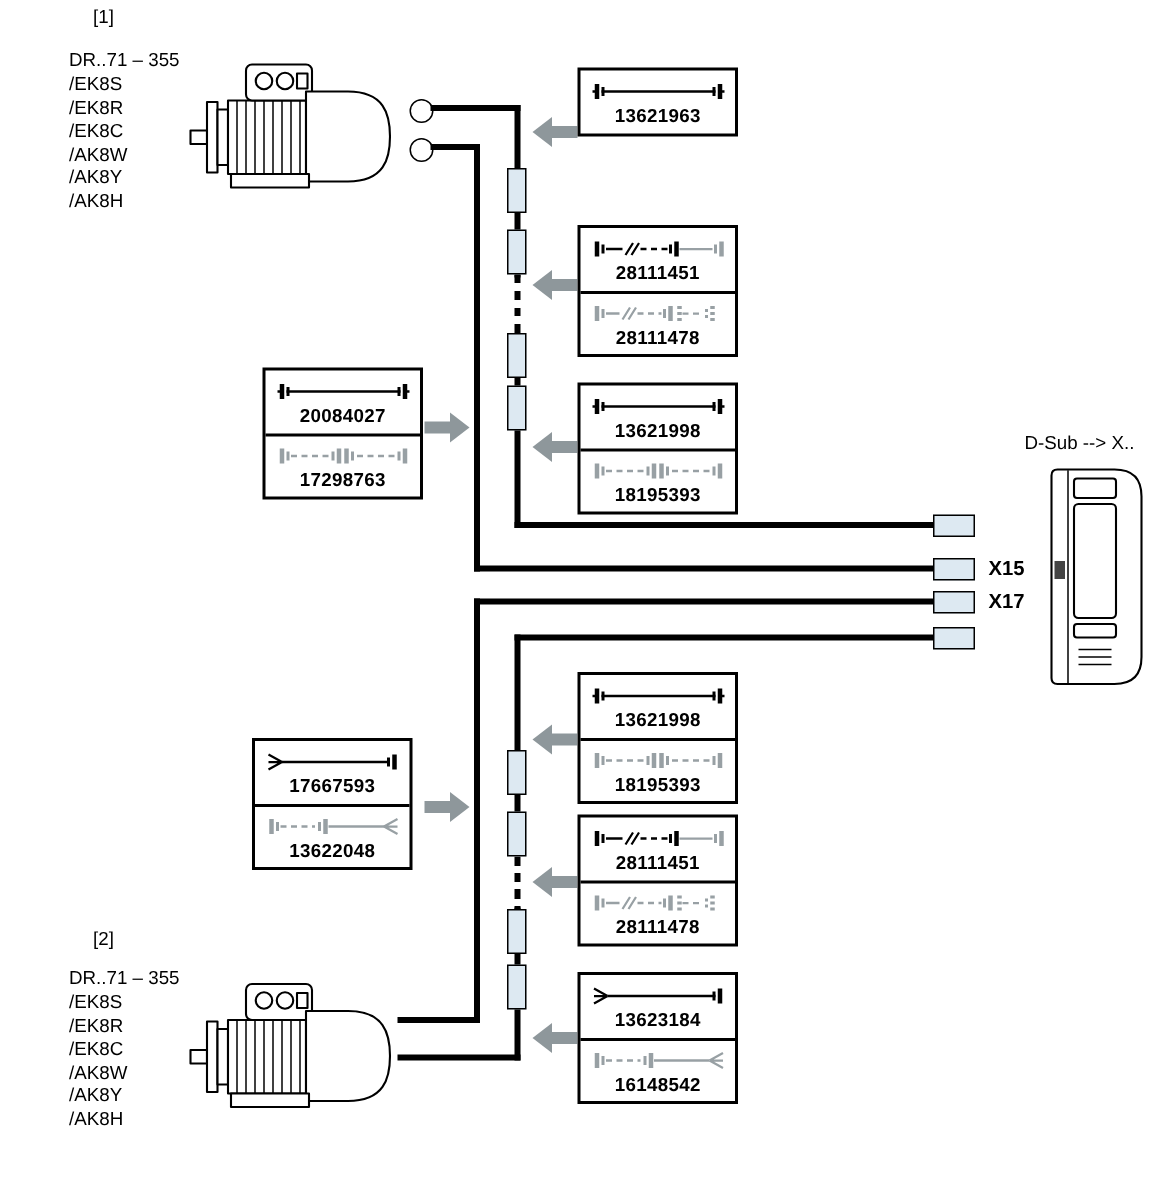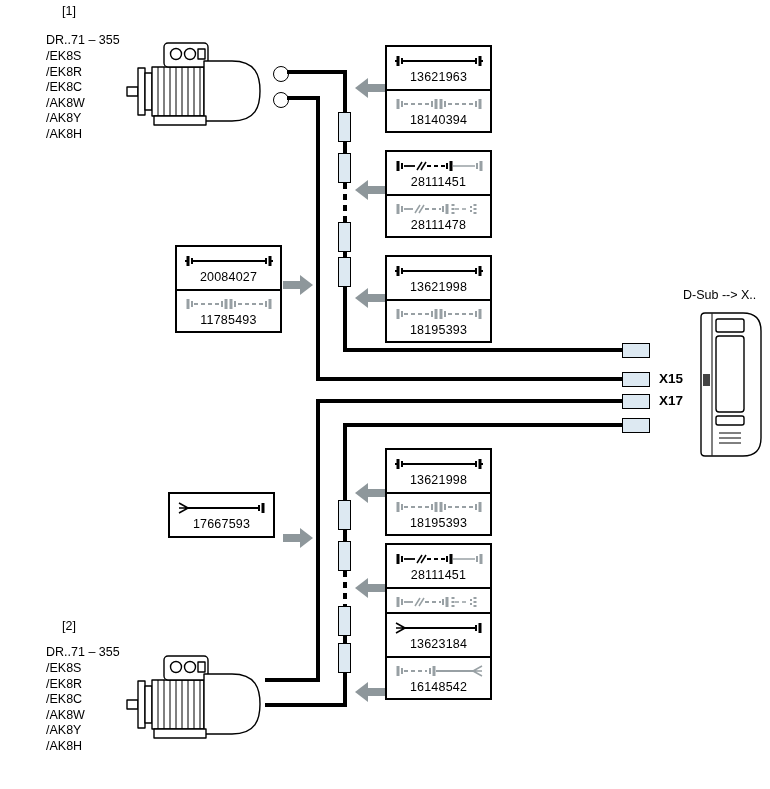--- a/index.html
+++ b/index.html
@@ -11,21 +11,21 @@
   .opts span { display:block; font-size:12.5px; line-height:15.6px; }
   .hline { position:absolute; height:4px; background:#000; }
   .vline { position:absolute; width:4px; background:#000; }
   .vdash { position:absolute; width:4px;
            background-image:repeating-linear-gradient(180deg,#000 0 6px,transparent 6px 11px); }
   .vconn { position:absolute; width:13px; height:30px; background:#dde9f2; border:1.3px solid #000; }
   .dconn { position:absolute; width:28px; height:15px; background:#dde9f2; border:1.3px solid #000; }
   .cbox { position:absolute; width:107px; background:#fff; border:2px solid #000; }
   .cbox .half { height:42px; display:flex; flex-direction:column; align-items:center; justify-content:center; gap:1px; }
   .cbox .half + .half { border-top:2px solid #000; }
-  .part { font-size:12.5px; font-weight:normal; letter-spacing:.2px; }
+  .part { font-size:12.5px; font-weight:bold; letter-spacing:.2px; }
   .pic { width:92px; height:16px; display:block; }
   .portlabel { position:absolute; font-size:13.5px; font-weight:bold; }
   .circle-conn { position:absolute; width:16px; height:16px; border:1.6px solid #000; border-radius:50%; background:#fff; }
   .arrow { position:absolute; width:30px; height:20px; }
   .arrow .shaft { position:absolute; top:6px; height:8px; width:17px; background:#8e979b; }
   .arrow .head  { position:absolute; top:0; width:0; height:0;
                   border-top:10px solid transparent; border-bottom:10px solid transparent; }
   .arrow.right .shaft { left:0; }
   .arrow.right .head  { left:17px; border-left:13px solid #8e979b; }
   .arrow.left  .shaft { right:0; }
@@ -262,113 +262,113 @@
       <div class="head"></div>
     </div>
 
   <div class="cbox" style="left:385px;top:45px">
     <div class="half">
       <svg class="pic">
           <use href="#pic-straight"></use>
         </svg>
       <div class="part">13621963</div>
     </div>
+  </div>
+
+  <div class="cbox" style="left:385px;top:150px">
+    <div class="half">
+      <svg class="pic">
+          <use href="#pic-cut"></use>
+        </svg>
+      <div class="part">28111451</div>
+    </div>
+    <div class="half">
+      <svg class="pic">
+          <use href="#pic-cut-gray"></use>
+        </svg>
+      <div class="part">28111478</div>
+    </div>
+  </div>
+
+  <div class="cbox" style="left:385px;top:255px">
+    <div class="half">
+      <svg class="pic">
+          <use href="#pic-straight"></use>
+        </svg>
+      <div class="part">13621998</div>
+    </div>
     <div class="half">
       <svg class="pic">
           <use href="#pic-ext-gray"></use>
         </svg>
-      <div class="part">18140394</div>
-    </div>
-  </div>
-
-  <div class="cbox" style="left:385px;top:150px">
+      <div class="part">18195393</div>
+    </div>
+  </div>
+
+  <div class="cbox" style="left:175px;top:245px">
+    <div class="half">
+      <svg class="pic">
+          <use href="#pic-straight"></use>
+        </svg>
+      <div class="part">20084027</div>
+    </div>
+    <div class="half">
+      <svg class="pic">
+          <use href="#pic-ext-gray"></use>
+        </svg>
+      <div class="part">17298763</div>
+    </div>
+  </div>
+
+  <div class="cbox" style="left:168px;top:492px">
+    <div class="half">
+      <svg class="pic">
+          <use href="#pic-wire"></use>
+        </svg>
+      <div class="part">17667593</div>
+    </div>
+    <div class="half">
+      <svg class="pic">
+          <use href="#pic-wire-gray"></use>
+        </svg>
+      <div class="part">13622048</div>
+    </div>
+  </div>
+
+  <div class="cbox" style="left:385px;top:448px">
+    <div class="half">
+      <svg class="pic">
+          <use href="#pic-straight"></use>
+        </svg>
+      <div class="part">13621998</div>
+    </div>
+    <div class="half">
+      <svg class="pic">
+          <use href="#pic-ext-gray"></use>
+        </svg>
+      <div class="part">18195393</div>
+    </div>
+  </div>
+
+  <div class="cbox" style="left:385px;top:543px">
     <div class="half">
       <svg class="pic">
           <use href="#pic-cut"></use>
         </svg>
       <div class="part">28111451</div>
     </div>
     <div class="half">
       <svg class="pic">
           <use href="#pic-cut-gray"></use>
         </svg>
       <div class="part">28111478</div>
     </div>
   </div>
 
-  <div class="cbox" style="left:385px;top:255px">
-    <div class="half">
-      <svg class="pic">
-          <use href="#pic-straight"></use>
-        </svg>
-      <div class="part">13621998</div>
-    </div>
-    <div class="half">
-      <svg class="pic">
-          <use href="#pic-ext-gray"></use>
-        </svg>
-      <div class="part">18195393</div>
-    </div>
-  </div>
-
-  <div class="cbox" style="left:175px;top:245px">
-    <div class="half">
-      <svg class="pic">
-          <use href="#pic-straight"></use>
-        </svg>
-      <div class="part">20084027</div>
-    </div>
-    <div class="half">
-      <svg class="pic">
-          <use href="#pic-ext-gray"></use>
-        </svg>
-      <div class="part">11785493</div>
-    </div>
-  </div>
-
-  <div class="cbox" style="left:168px;top:492px">
-    <div class="half">
-      <svg class="pic">
-          <use href="#pic-wire"></use>
-        </svg>
-      <div class="part">17667593</div>
-    </div>
-  </div>
-
-  <div class="cbox" style="left:385px;top:448px">
-    <div class="half">
-      <svg class="pic">
-          <use href="#pic-straight"></use>
-        </svg>
-      <div class="part">13621998</div>
-    </div>
-    <div class="half">
-      <svg class="pic">
-          <use href="#pic-ext-gray"></use>
-        </svg>
-      <div class="part">18195393</div>
-    </div>
-  </div>
-
-  <div class="cbox" style="left:385px;top:543px">
-    <div class="half">
-      <svg class="pic">
-          <use href="#pic-cut"></use>
-        </svg>
-      <div class="part">28111451</div>
-    </div>
-    <div class="half">
-      <svg class="pic">
-          <use href="#pic-cut-gray"></use>
-        </svg>
-      <div class="part">28111478</div>
-    </div>
-  </div>
-
-  <div class="cbox" style="left:385px;top:612px">
+  <div class="cbox" style="left:385px;top:648px">
     <div class="half">
       <svg class="pic">
           <use href="#pic-wire"></use>
         </svg>
       <div class="part">13623184</div>
     </div>
     <div class="half">
       <svg class="pic">
           <use href="#pic-wire-gray"></use>
         </svg>

